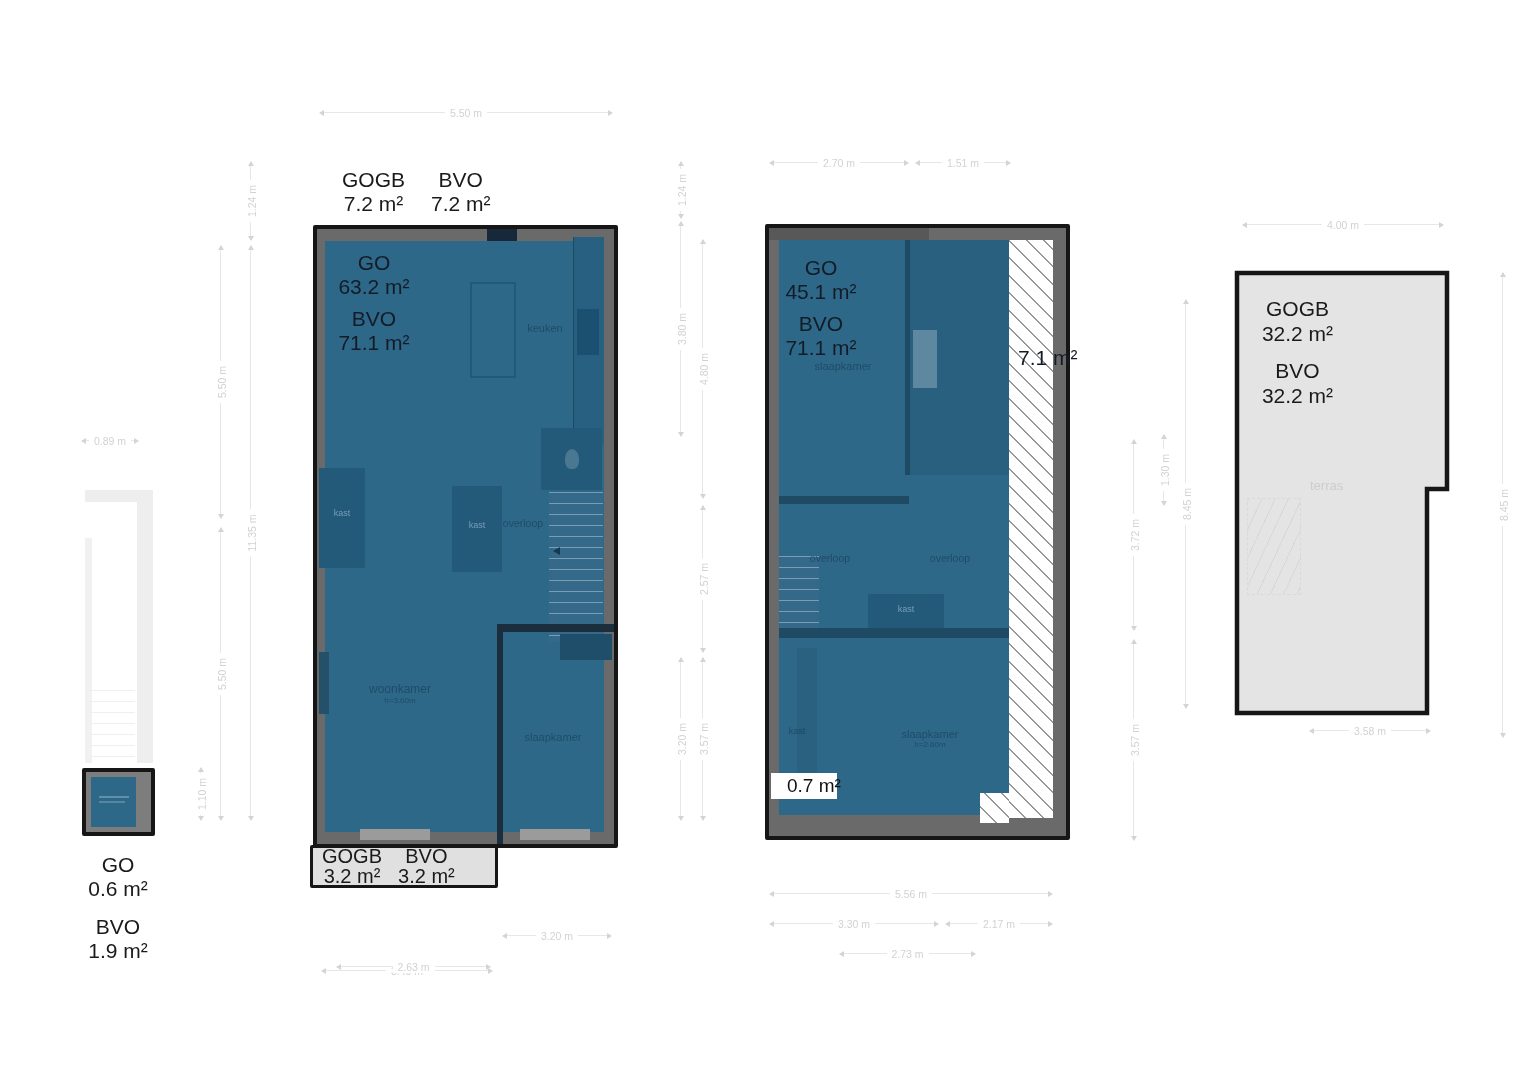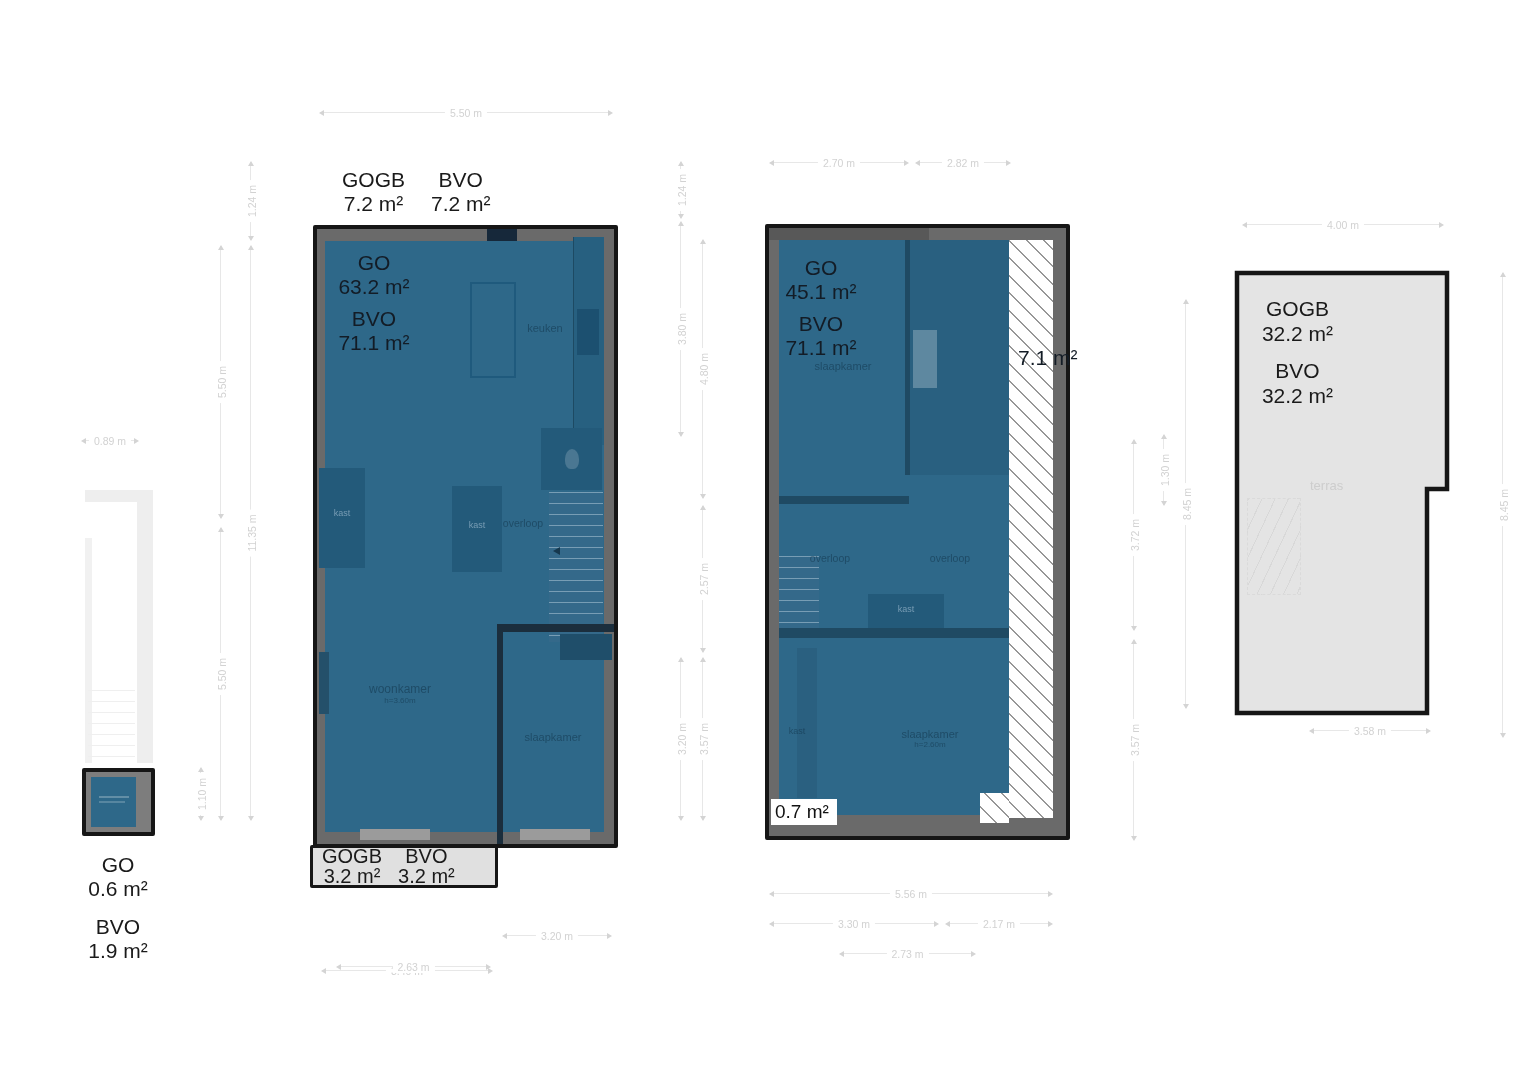--- a/index.html
+++ b/index.html
@@ -72,21 +72,21 @@
       <span class="dlab">3.20 m</span>
     </div>
   <div class="dimh" style="left:337px;top:966px;width:153px;">
       <span class="dlab">2.63 m</span>
     </div>
 
   <div class="dimh" style="left:770px;top:162px;width:138px;">
       <span class="dlab">2.70 m</span>
     </div>
   <div class="dimh" style="left:916px;top:162px;width:94px;">
-      <span class="dlab">2.82 m</span>
+      <span class="dlab">1.51 m</span>
     </div>
   <div class="dimv" style="left:680px;top:162px;height:56px;">
       <span class="dlab">1.24 m</span>
     </div>
   <div class="dimv" style="left:680px;top:222px;height:214px;">
       <span class="dlab">3.80 m</span>
     </div>
   <div class="dimv" style="left:702px;top:240px;height:258px;">
       <span class="dlab">4.80 m</span>
     </div>
@@ -235,21 +235,21 @@
   </div>
 
   <div class="abs area-label" style="left:775px;top:256px;width:92px;">
     <div>GO</div>
     <div>45.1 m²</div>
     <div style="margin-top:8px;">BVO</div>
     <div>71.1 m²</div>
   </div>
 
   <div class="abs area-label" style="left:1018px;top:346px;width:70px;text-align:left;">7.1 m²</div>
-  <div class="abs" style="left:771px;top:799px;width:66px;height:26px;background:#fff;font-size:19px;line-height:26px;color:#121212;padding-left:4px;box-sizing:border-box;white-space:nowrap;">
+  <div class="abs" style="left:771px;top:773px;width:66px;height:26px;background:#fff;font-size:19px;line-height:26px;color:#121212;padding-left:16px;box-sizing:border-box;white-space:nowrap;">
     <span>0.7 m²</span>
   </div>
 
   <svg class="abs" style="left:1233px;top:269px;" width="222" height="448" viewBox="0 0 222 448">
     <polygon points="4,4 214,4 214,220 194,220 194,444 4,444" fill="#e4e4e4" stroke="#161616" stroke-width="4.5" stroke-linejoin="miter"></polygon>
   </svg>
   <div class="abs" style="left:1247px;top:498px;width:52px;height:95px;border:1.5px dashed #dadada;background:repeating-linear-gradient(115deg,rgba(0,0,0,.05) 0 1px,transparent 1px 12px);"></div>
   <span class="gray-room-label" style="left:1310px;top:478px;">terras</span>
   <div class="abs area-label on-gray" style="left:1250px;top:296px;width:95px;line-height:25px;">
     <div>GOGB</div>

